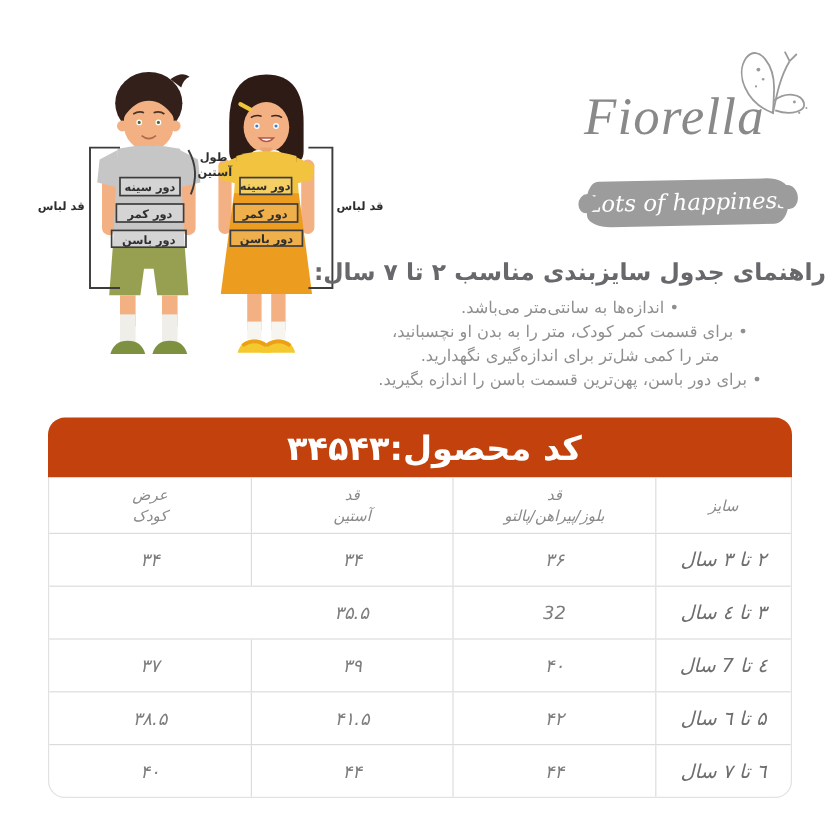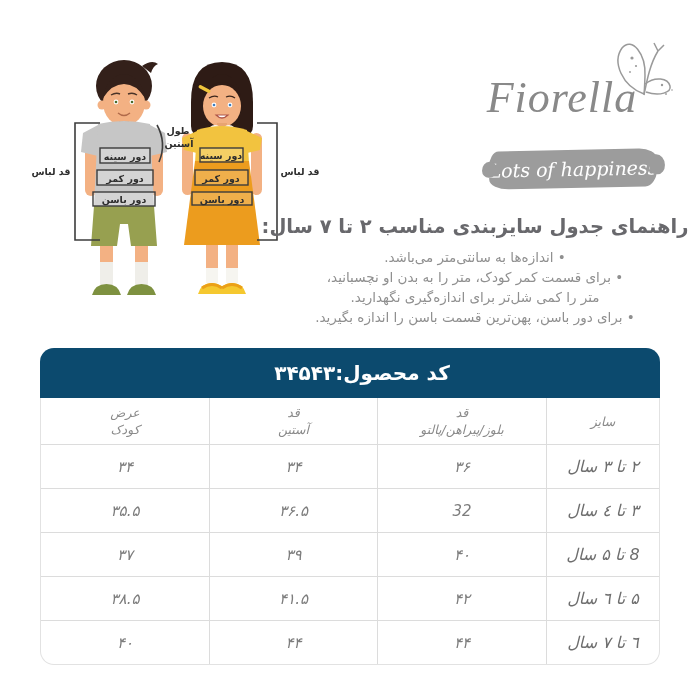--- a/index.html
+++ b/index.html
@@ -29,23 +29,23 @@
   .tagline{font-family:"DejaVu Serif",serif;font-style:italic;font-size:19px;color:#ffffff;
            white-space:nowrap;}
 
   
   .guide{position:absolute;top:215px;right:10px;width:430px;direction:rtl;text-align:center;}
   .guide-title{font-size:19.5px;font-weight:700;color:#68686c;margin-bottom:9px;}
   .guide-line{font-size:13.5px;color:#8f8f8f;line-height:20px;}
 
   
   .size-table{position:absolute;left:40px;top:348px;width:620px;direction:rtl;}
-  .code-bar{height:50px;background:#0c4a6e;border-radius:14px 14px 0 0;
+  .code-bar{height:50px;background:#c2410c;border-radius:14px 14px 0 0;
             display:flex;align-items:center;justify-content:center;
-            color:#ffffff;font-size:20px;font-weight:700;padding-left:24px;}
+            color:#ffffff;font-size:28px;font-weight:700;padding-left:24px;}
   .tbody{border:1px solid #e2e2e2;border-top:none;border-radius:0 0 14px 14px;
          overflow:hidden;background:#ffffff;font-style:italic;}
   .trow{display:grid;grid-template-columns:113px 169px 168px 168px;}
   .trow > div{display:flex;flex-direction:column;align-items:center;justify-content:center;
               text-align:center;}
   .trow > div:not(:last-child){border-left:1px solid #dcdcdc;}
   .hrow{height:46px;}
   .hrow span{display:block;font-size:12.5px;color:#8a8a8a;line-height:17px;}
   .drow{height:43px;border-top:1px solid #dcdcdc;}
   .dc-size{font-size:16px;color:#6e6e6e;font-weight:500;}
@@ -201,25 +201,24 @@
 
       <div class="trow drow">
         <div class="dc-size">۲ تا ۳ سال</div>
         <div class="dc-num">۳۶</div>
         <div class="dc-num">۳۴</div>
         <div class="dc-num">۳۴</div>
       </div>
       <div class="trow drow">
         <div class="dc-size">۳ تا ٤ سال</div>
         <div class="dc-num">32</div>
-        <div class="dc-num">۳۶.۵</div>
         <div class="dc-num">۳۵.۵</div>
       </div>
       <div class="trow drow">
-        <div class="dc-size">8 تا ۵ سال</div>
+        <div class="dc-size">٤ تا 7 سال</div>
         <div class="dc-num">۴۰</div>
         <div class="dc-num">۳۹</div>
         <div class="dc-num">۳۷</div>
       </div>
       <div class="trow drow">
         <div class="dc-size">۵ تا ٦ سال</div>
         <div class="dc-num">۴۲</div>
         <div class="dc-num">۴۱.۵</div>
         <div class="dc-num">۳۸.۵</div>
       </div>

